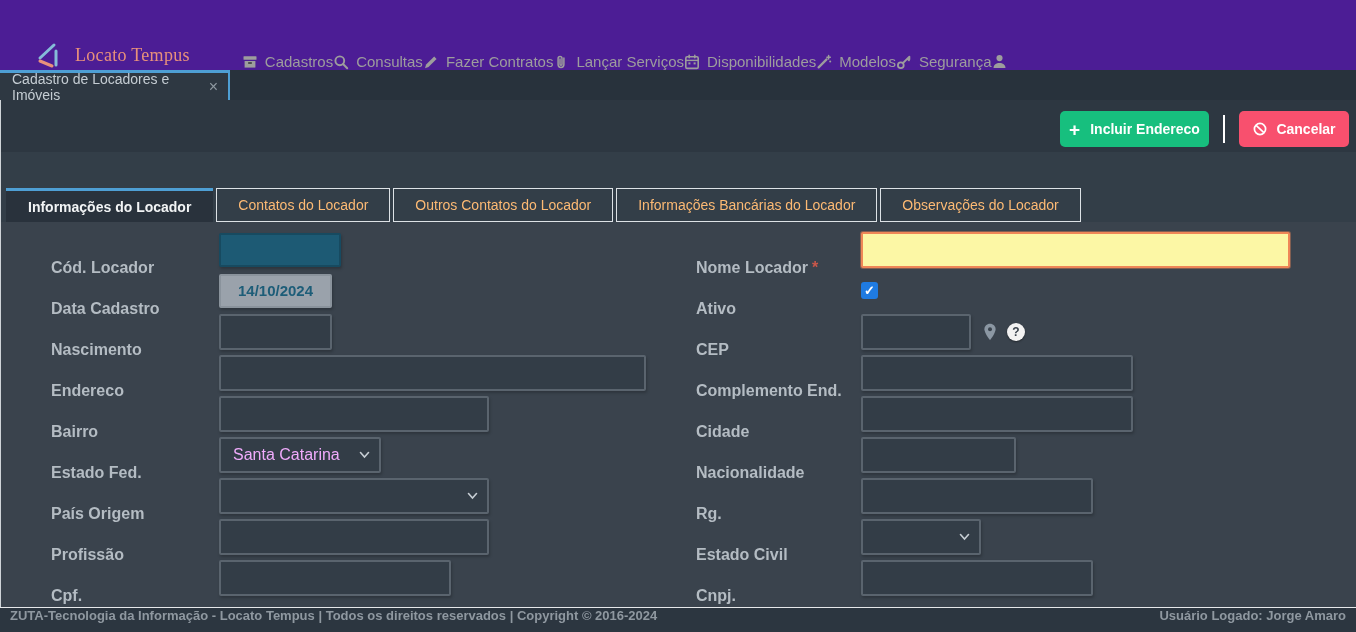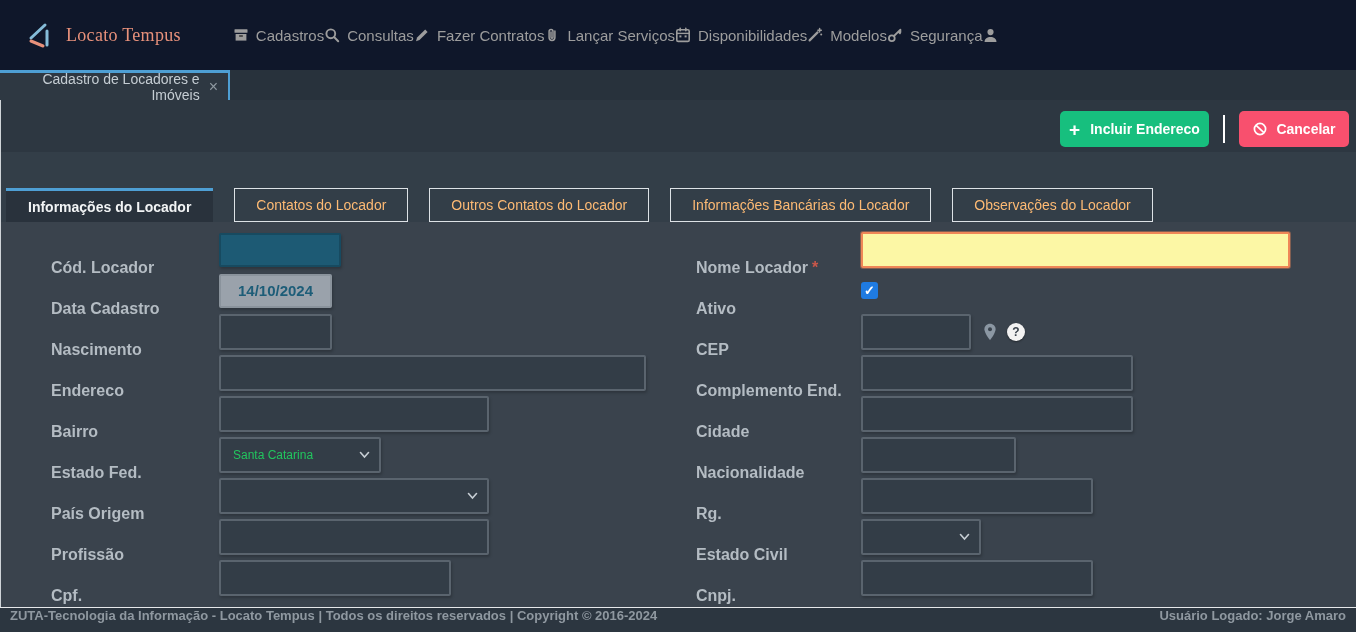--- a/index.html
+++ b/index.html
@@ -1,47 +1,47 @@
 <!DOCTYPE html>
 <html><head>
 <meta charset="utf-8">
 <style>
   * { margin:0; padding:0; box-sizing:border-box; }
   html,body { width:1356px; height:632px; overflow:hidden; }
   body { font-family:"Liberation Sans", sans-serif; background:#2d3741; }
 
   
-  .navbar { height:70px; background:#0f172a; display:flex; align-items:center; padding:0 24px; }
+  .navbar { height:70px; background:#4c1d95; display:flex; align-items:flex-end; padding:0 33px; }
   .brand { display:flex; align-items:center; gap:12px; cursor:pointer; }
   .brand-name { font-family:"Liberation Serif", serif; color:#e8917b; font-size:18px; letter-spacing:.3px; }
   .nav-items { display:flex; align-items:center; margin-left:52px; }
   .nav-item { display:flex; align-items:center; gap:7px; color:#9d9d9d; font-size:15px; cursor:pointer; white-space:nowrap; }
   .nav-item svg { display:block; }
 
   
-  .tabrow { height:30px; background:#28323c; position:relative;text-align:right; }
+  .tabrow { height:30px; background:#28323c; position:relative; }
   .wintab { position:absolute; left:0; top:0; height:30px; width:230px; background:#2e3842;
             border-top:3px solid #4e9fd4; border-right:2px solid #4e9fd4;
             display:flex; align-items:center; gap:9px; padding:0 10px 0 12px;
             color:#c5cdd3; font-size:14px; cursor:pointer; }
   .wintab .close { color:#8f99a1; font-size:16px; line-height:1; cursor:pointer; }
 
   
   .content { height:507px; background:#2d3741; border-left:1px solid #cfd4d8; position:relative;
              display:flex; flex-direction:column; }
   .toolbar { margin-top:11px; height:36px; display:flex; justify-content:flex-end; align-items:center; padding-right:7px; }
   .btn { height:36px; border:none; border-radius:5px; display:flex; align-items:center; justify-content:center;
          gap:10px; color:#fff; font-weight:bold; font-size:14px; font-family:"Liberation Sans",sans-serif; cursor:pointer; }
   .btn-green { background:#17bf7e; width:149px; }
   .btn-green .plus { font-size:19px; font-weight:bold; line-height:1; }
   .btn-pink { background:#f8506e; width:110px; gap:8px; }
   .btn-sep { width:2px; height:28px; background:#ffffff; margin:0 14px; }
 
   .midband { flex:1; margin-top:5px; background:#333e48; display:flex; flex-direction:column; }
-  .subtabs { padding:36px 0 0 5px; display:flex; align-items:flex-end;gap:18px; }
+  .subtabs { padding:36px 0 0 5px; display:flex; align-items:flex-end; }
   .subtab { height:34px; display:flex; align-items:center; padding:0 21px; margin-right:3px;
             border:1px solid #dde2e6; color:#fdba74; font-size:14px; background:transparent; cursor:pointer; white-space:nowrap; }
   .subtab.active { background:#29323c; border:none; border-top:3px solid #4e9fd4;
                    color:#f2f4f5; font-weight:bold; padding:0 22px; }
 
   .form-pane { flex:1; background:#3a434d; display:flex; padding:7px 0 0 50px; }
   .col-left { width:645px; flex-shrink:0; }
   .col-right { flex:1; }
   .frow { height:41px; display:flex; align-items:center; }
   .frow > label { color:#b4bcc3; font-size:16px; font-weight:bold;margin-top:37px; }
@@ -54,21 +54,21 @@
          box-shadow:1px 2px 3px rgba(0,0,0,.22); outline:none; }
   .w110{width:110px}.w113{width:113px}.w120{width:120px}.w122{width:122px}.w155{width:155px}
   .w162{width:162px}.w232{width:232px}.w270{width:270px}.w272{width:272px}.w427{width:427px}.w429{width:429px}
 
   .teal { background:#1d5a74; border-color:#174a60; height:34px; }
   .gray-date { background:#9aa2ab; border-color:#8a939c; height:34px; color:#1d5d78;
                font-weight:bold; text-align:center; font-size:15px; }
   .yellow { background:#fcf7a5; border-color:#ef8757; box-shadow:0 0 0 1px rgba(239,135,87,.4); color:#555; }
 
   .sel { position:relative; display:flex; align-items:center; cursor:pointer; }
-  .sel .sel-val { color:#22c55e; font-size:12px; padding-left:2px; }
+  .sel .sel-val { color:#f0abfc; font-size:16px; padding-left:2px; }
   .sel svg { position:absolute; right:9px; top:50%; transform:translateY(-50%); }
 
   .chk { width:17px; height:17px; background:#1f7be1; border-radius:3px; display:flex;
          align-items:center; justify-content:center; cursor:pointer; }
   .chk span { color:#fff; font-size:13px; font-weight:bold; line-height:1; }
 
   .cep-extra { display:flex; align-items:center; gap:10px; margin-left:12px; }
   .help-circle { width:18px; height:18px; border-radius:50%; background:#f2f2f2; color:#3a434d;
                  display:flex; align-items:center; justify-content:center; font-size:12px; font-weight:bold;
                  box-shadow:0 1px 2px rgba(0,0,0,.4); cursor:pointer; }

